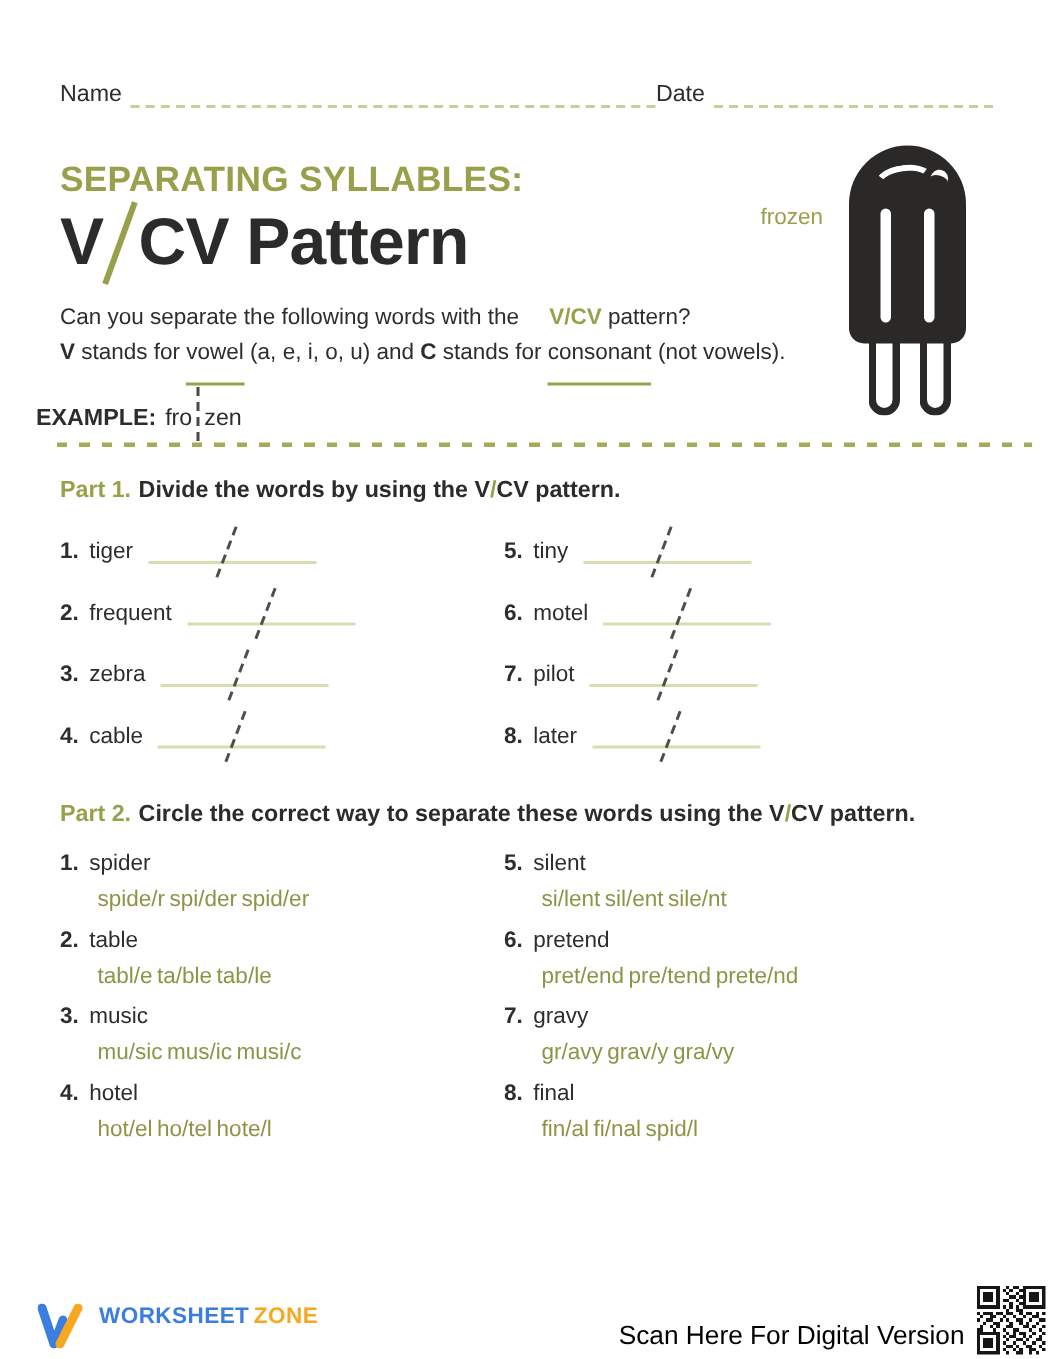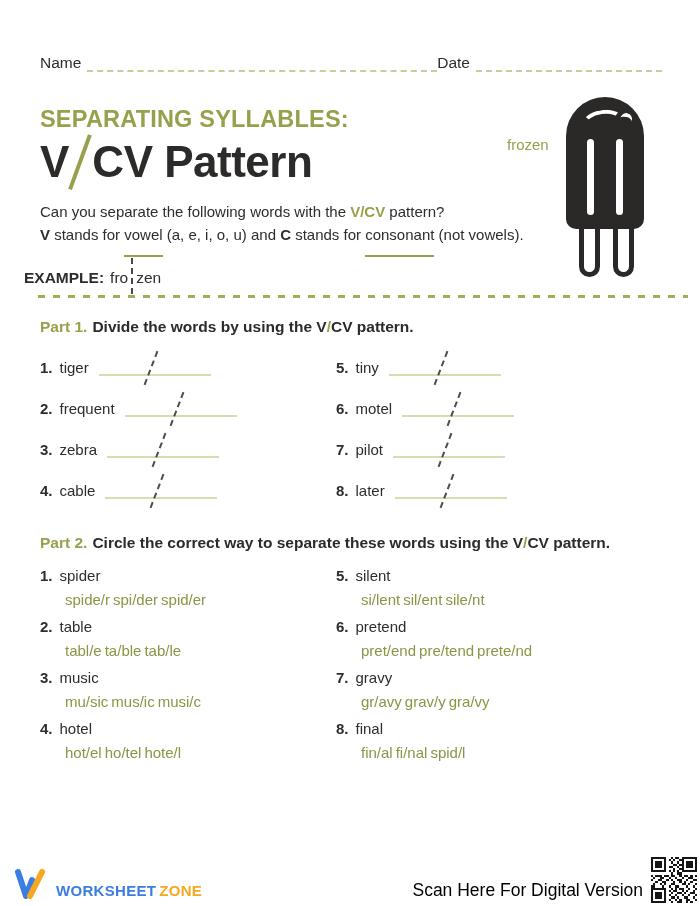--- a/index.html
+++ b/index.html
@@ -29,21 +29,21 @@
   .slot-left{left:21px;}
   .slot-right{right:21px;}
   .pop-shine{position:absolute;top:13px;left:16px;width:34px;height:18px;border:4px solid transparent;border-top:4px solid #fff;border-radius:50%;transform:rotate(-8deg);}
   .pop-shine-sm{position:absolutel;position:absolute;top:16px;left:54px;width:12px;height:10px;border-top:4px solid #fff;border-radius:50%;transform:rotate(16deg);}
   .pop-sticks{display:flex;gap:13px;padding-left:13px;margin-top:-3px;}
   .pop-stick{width:11px;height:46px;background:#fff;border:5px solid #2b2927;border-top:none;border-radius:0 0 11px 11px;}
 
   
   .intro{position:absolute;left:40px;top:200px;font-size:15px;line-height:23px;}
   .intro div{white-space:nowrap;}
-  .vcv{color:var(--olive,#99a04c);font-weight:bold;}
+  .vcv{color:var(--olive,#99a04c);font-weight:bold;margin-left:16px;}
   .u{border-bottom:2px solid var(--olive,#99a04c);padding-bottom:12px;}
   .b{font-weight:bold;}
 
   .example{position:absolute;left:24px;top:258px;font-size:15.5px;}
   .example .label{font-weight:bold;margin-right:6px;}
   .vdash{display:inline-block;border-left:2px dashed #4b4945;height:36px;vertical-align:-11px;margin:0 3px;}
 
   .divider{position:absolute;left:38px;top:295px;width:650px;height:3px;
     background:repeating-linear-gradient(90deg,var(--olive-div,#a6ab59) 0 7px,transparent 7px 15px);}
 
@@ -62,21 +62,21 @@
   .p1-slash{position:absolute;left:51px;bottom:-12px;height:36px;border-left:2px dashed #504e4a;transform:rotate(21deg);}
 
   
   .p2-grid{position:absolute;left:40px;top:567px;width:622px;display:grid;grid-template-columns:296px 1fr;}
   .p2-col{display:flex;flex-direction:column;gap:10px;}
   .p2-item{font-size:15px;}
   .p2-word{display:flex;gap:7px;}
   .p2-options{margin:7px 0 0 25px;color:var(--olive-text,#8d9446);display:flex;gap:3px;}
 
   
-  .footer-logo{position:absolute;left:15px;top:869px;display:flex;align-items:flex-end;gap:5px;}
+  .footer-logo{position:absolute;left:25px;top:869px;display:flex;align-items:flex-start;gap:5px;}
   .logo-text{font-size:15px;font-weight:bold;letter-spacing:.3px;}
   .logo-text .t1{color:var(--logo-blue,#3b7de0);}
   .logo-text .t2{color:var(--logo-yellow,#f6a821);margin-left:3px;}
   .scan-text{position:absolute;right:57px;top:880px;font-size:17.5px;color:#000000;}
   .qr{position:absolute;right:3px;top:857px;width:46px;height:46px;}
 </style>
 </head>
 <body>
 
 <div class="header-row">

